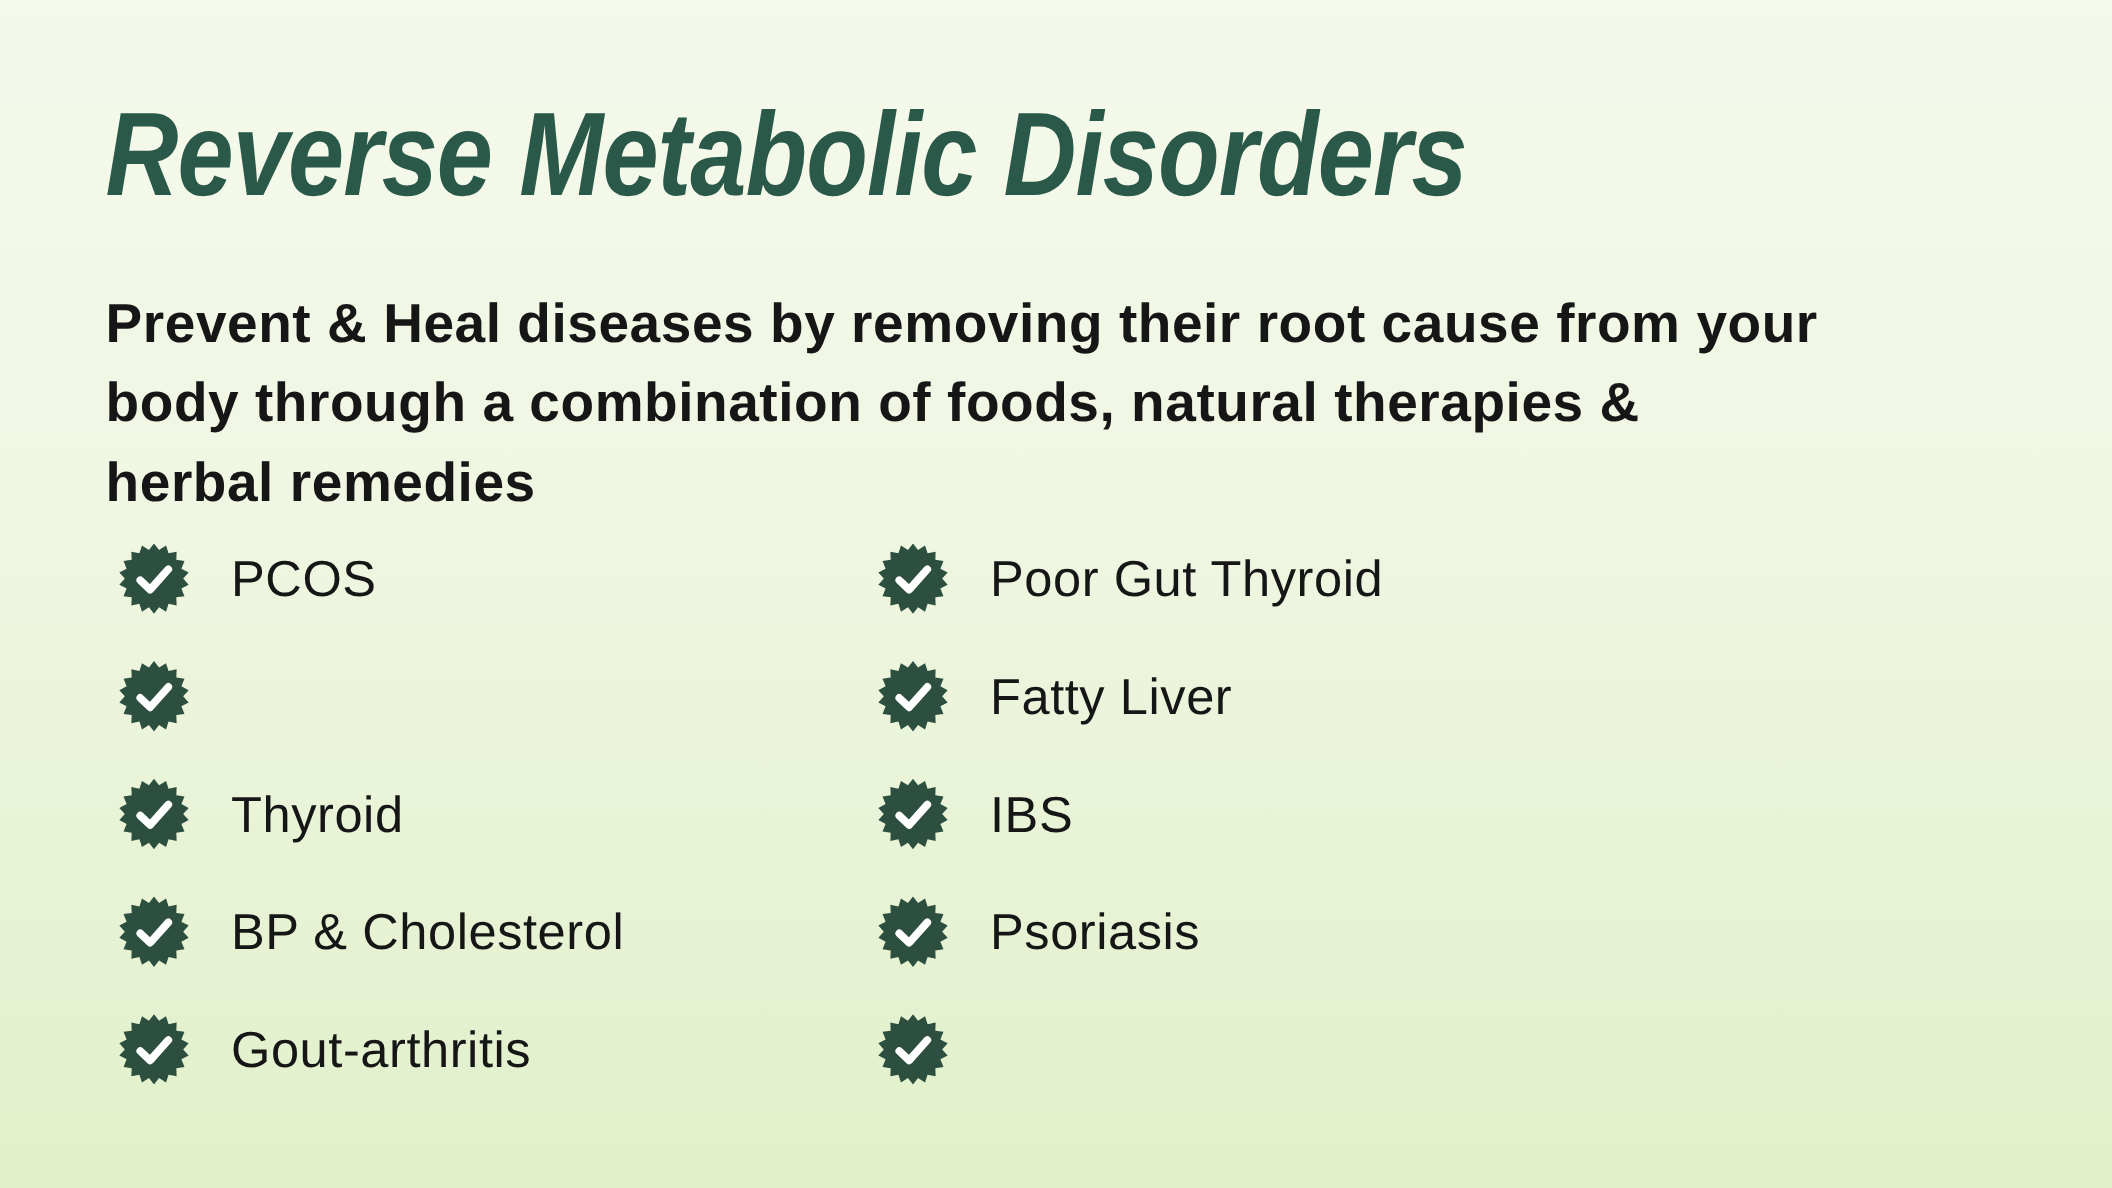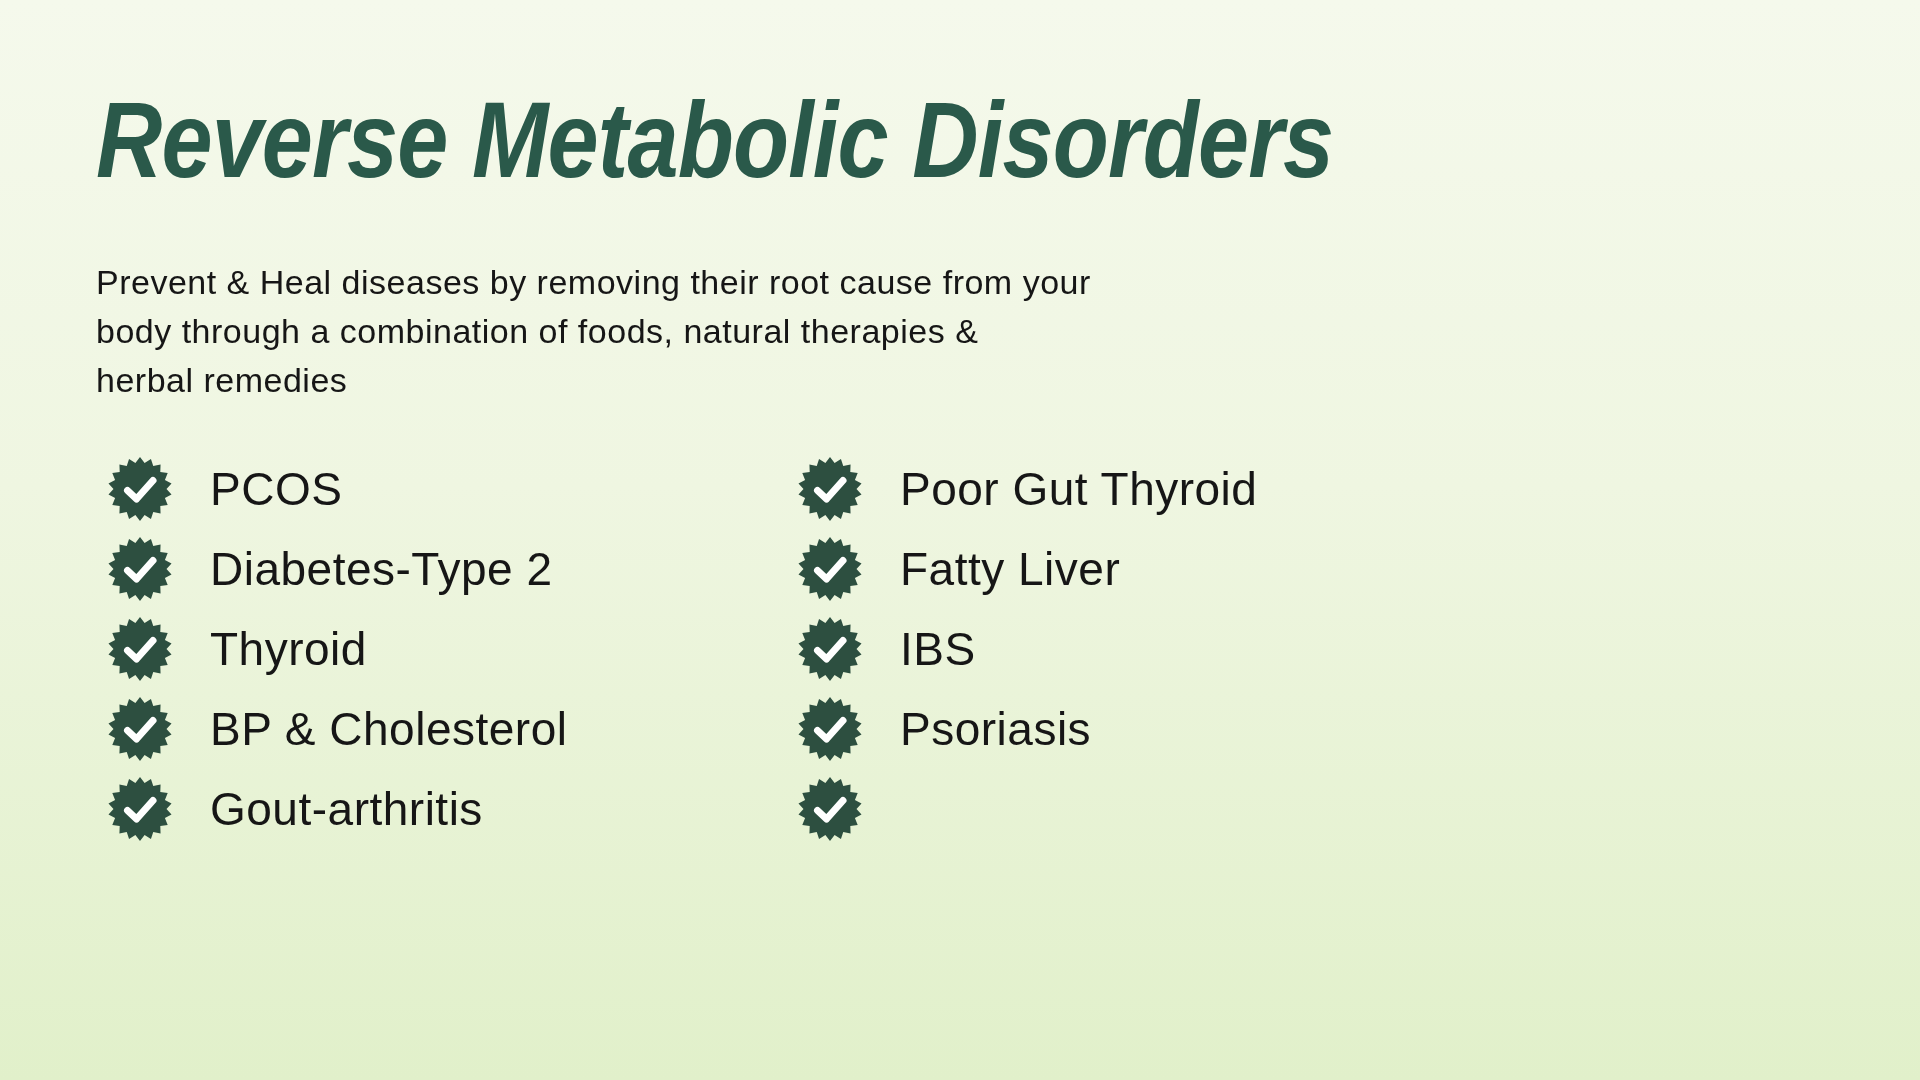--- a/index.html
+++ b/index.html
@@ -27,33 +27,33 @@
     font-size: 108px;
     line-height: 1.3;
     color: var(--title-green, #2a594a);
     transform: scaleX(0.85);
     transform-origin: left center;
     white-space: nowrap;
     letter-spacing: -1px;
   }
   .subtitle {
     margin: 48px 0 0 0;
-    font-size: 34px;
+    font-size: 50px;
     line-height: 1.44;
-    font-weight: 400;
+    font-weight: 700;
     color: var(--text-dark, #161616);
     letter-spacing: 0.5px;
   }
   .checklist {
-    margin: 52px 0 0 12px;
+    margin: 20px 0 0 12px;
     display: grid;
     grid-template-columns: 690px 1fr;
     grid-auto-flow: column;
     grid-template-rows: repeat(5, 64px);
-    row-gap: 16px;
+    row-gap: 43px;
   }
   .item {
     display: flex;
     align-items: center;
     gap: 38px;
   }
   .seal {
     flex: 0 0 auto;
     width: 64px;
     height: 64px;
@@ -86,21 +86,20 @@
             <polygon points="32.00,0.00 36.60,5.90 42.94,1.93 45.25,9.05 52.57,7.49 52.30,14.97 59.71,16.00 56.90,22.94 63.51,26.44 58.50,32.00 63.51,37.56 56.90,41.06 59.71,48.00 52.30,49.03 52.57,56.51 45.25,54.95 42.94,62.07 36.60,58.10 32.00,64.00 27.40,58.10 21.06,62.07 18.75,54.95 11.43,56.51 11.70,49.03 4.29,48.00 7.10,41.06 0.49,37.56 5.50,32.00 0.49,26.44 7.10,22.94 4.29,16.00 11.70,14.97 11.43,7.49 18.75,9.05 21.06,1.93 27.40,5.90" fill="#2d4f40"></polygon>
             <path d="M19.5 33.5 L28.5 42 L45 23.5" fill="none" stroke="#ffffff" stroke-width="7" stroke-linecap="round" stroke-linejoin="round"></path>
           </svg></span>
       <span class="label">PCOS</span>
     </div>
     <div class="item">
       <span class="seal"><svg viewBox="0 0 64 64" width="100%" height="100%" xmlns="http://www.w3.org/2000/svg">
             <polygon points="32.00,0.00 36.60,5.90 42.94,1.93 45.25,9.05 52.57,7.49 52.30,14.97 59.71,16.00 56.90,22.94 63.51,26.44 58.50,32.00 63.51,37.56 56.90,41.06 59.71,48.00 52.30,49.03 52.57,56.51 45.25,54.95 42.94,62.07 36.60,58.10 32.00,64.00 27.40,58.10 21.06,62.07 18.75,54.95 11.43,56.51 11.70,49.03 4.29,48.00 7.10,41.06 0.49,37.56 5.50,32.00 0.49,26.44 7.10,22.94 4.29,16.00 11.70,14.97 11.43,7.49 18.75,9.05 21.06,1.93 27.40,5.90" fill="#2d4f40"></polygon>
             <path d="M19.5 33.5 L28.5 42 L45 23.5" fill="none" stroke="#ffffff" stroke-width="7" stroke-linecap="round" stroke-linejoin="round"></path>
           </svg></span>
-      <span class="label">Diabetes-Type 2</span>
     </div>
     <div class="item">
       <span class="seal"><svg viewBox="0 0 64 64" width="100%" height="100%" xmlns="http://www.w3.org/2000/svg">
             <polygon points="32.00,0.00 36.60,5.90 42.94,1.93 45.25,9.05 52.57,7.49 52.30,14.97 59.71,16.00 56.90,22.94 63.51,26.44 58.50,32.00 63.51,37.56 56.90,41.06 59.71,48.00 52.30,49.03 52.57,56.51 45.25,54.95 42.94,62.07 36.60,58.10 32.00,64.00 27.40,58.10 21.06,62.07 18.75,54.95 11.43,56.51 11.70,49.03 4.29,48.00 7.10,41.06 0.49,37.56 5.50,32.00 0.49,26.44 7.10,22.94 4.29,16.00 11.70,14.97 11.43,7.49 18.75,9.05 21.06,1.93 27.40,5.90" fill="#2d4f40"></polygon>
             <path d="M19.5 33.5 L28.5 42 L45 23.5" fill="none" stroke="#ffffff" stroke-width="7" stroke-linecap="round" stroke-linejoin="round"></path>
           </svg></span>
       <span class="label">Thyroid</span>
     </div>
     <div class="item">
       <span class="seal"><svg viewBox="0 0 64 64" width="100%" height="100%" xmlns="http://www.w3.org/2000/svg">

